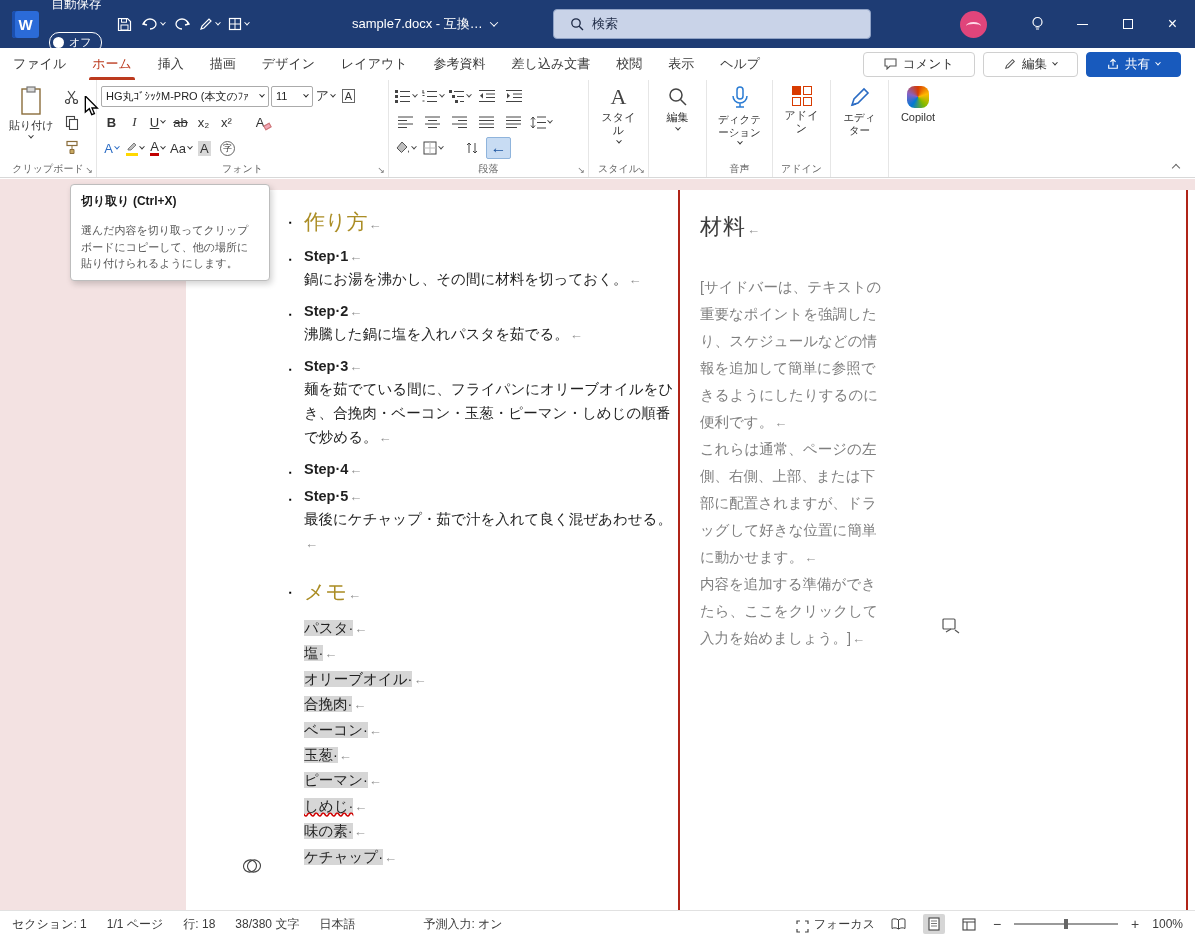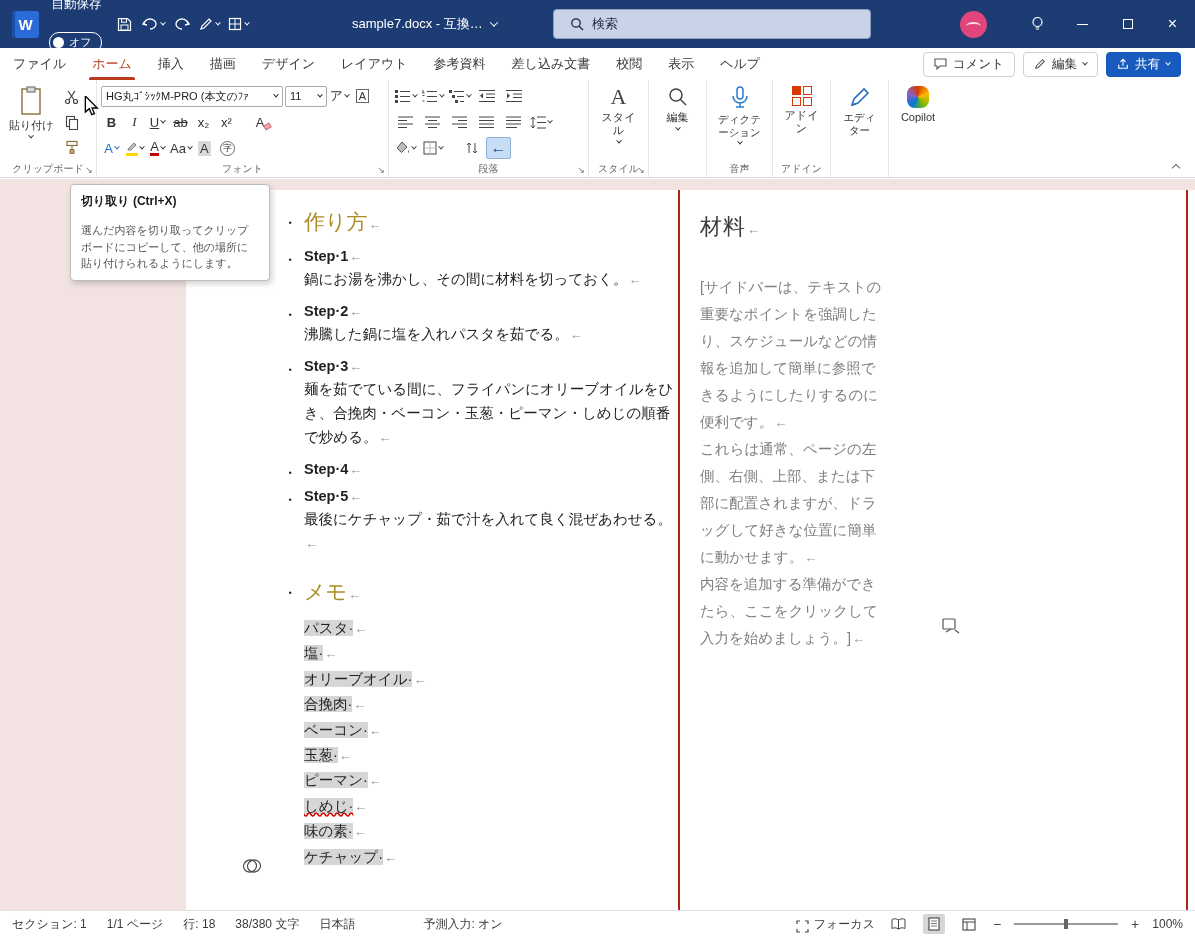--- a/index.html
+++ b/index.html
@@ -23,21 +23,21 @@
   .tbbtn { width:45px; height:48px; display:flex; align-items:center; justify-content:center; color:#fff; font-size:16px; }
   .maxbox { width:10px; height:10px; border:1.2px solid #fff; }
   .minline { width:11px; height:0; border-top:1.4px solid #fff; display:inline-block; }
 
   
   .tabrow { position:absolute; top:48px; left:0; right:0; height:32px; background:#fff; display:flex; align-items:center; }
   .tab { padding:0 13px; height:100%; display:flex; align-items:center; font-size:13px; color:#3a3a3a; position:relative; }
   .tab.active { color:#bc3a1e; }
   .tab.active::after { content:""; position:absolute; left:10px; right:10px; bottom:0; height:3px; background:#bc3a1e; border-radius:2px 2px 0 0; }
   .tabrow-right { margin-left:auto; display:flex; gap:8px; margin-right:14px; align-items:center; }
-  .pillbtn { border:1px solid #d0d0d0; border-radius:4px; height:25px; padding:0 10px; display:flex; align-items:center; gap:6px; font-size:12.5px; color:#333; background:#fff; }
+  .pillbtn { border:1px solid #d0d0d0; border-radius:4px; height:25px; padding:0 20px; display:flex; align-items:center; gap:6px; font-size:12.5px; color:#333; background:#fff; }
   .sharebtn { background:#185abd; border-color:#185abd; color:#fff; }
 
   
   .ribbon { position:absolute; top:80px; left:0; right:0; height:98px; background:#fff; border-bottom:1px solid #d8d8d8; display:flex; }
   .grp { position:relative; border-right:1px solid #e6e6e6; padding:3px 4px 15px; flex:none; }
   .grp-label { position:absolute; bottom:1px; left:0; right:0; text-align:center; font-size:10px; color:#666; }
   .launcher { position:absolute; bottom:2px; right:3px; font-size:9px; color:#777; line-height:1; }
   .bigbtn { display:flex; flex-direction:column; align-items:center; justify-content:flex-start; padding:3px 5px; gap:3px; font-size:11px; color:#333; text-align:center; line-height:1.2; }
   .smallcol { display:flex; flex-direction:column; gap:3px; margin-top:3px; }
   .sbtn { width:26px; height:22px; display:flex; align-items:center; justify-content:center; }
@@ -244,21 +244,21 @@
         </div>
       </div>
     </div>
     <div class="grp-label">クリップボード</div>
     <div class="launcher">↘</div>
   </div>
 
   <div class="grp" style="width:292px;">
     <div style="display:flex; flex-direction:column;">
       <div class="frow">
-        <div class="combo" style="width:182px;">
+        <div class="combo" style="width:168px;">
           <span>HG丸ｺﾞｼｯｸM-PRO (本文のﾌｧ</span>
             <span class="chev sm"></span>
         </div>
         <div class="combo" style="width:42px;">
           <span>11</span>
             <span class="chev sm"></span>
         </div>
         <div class="lb">
             <span>ア</span>
             <span class="chev sm"></span>

